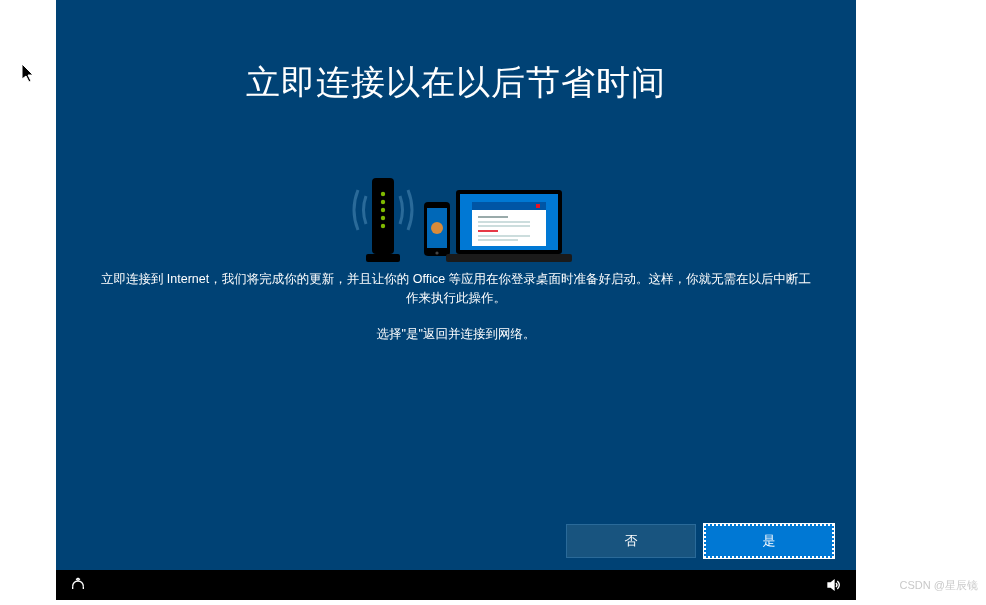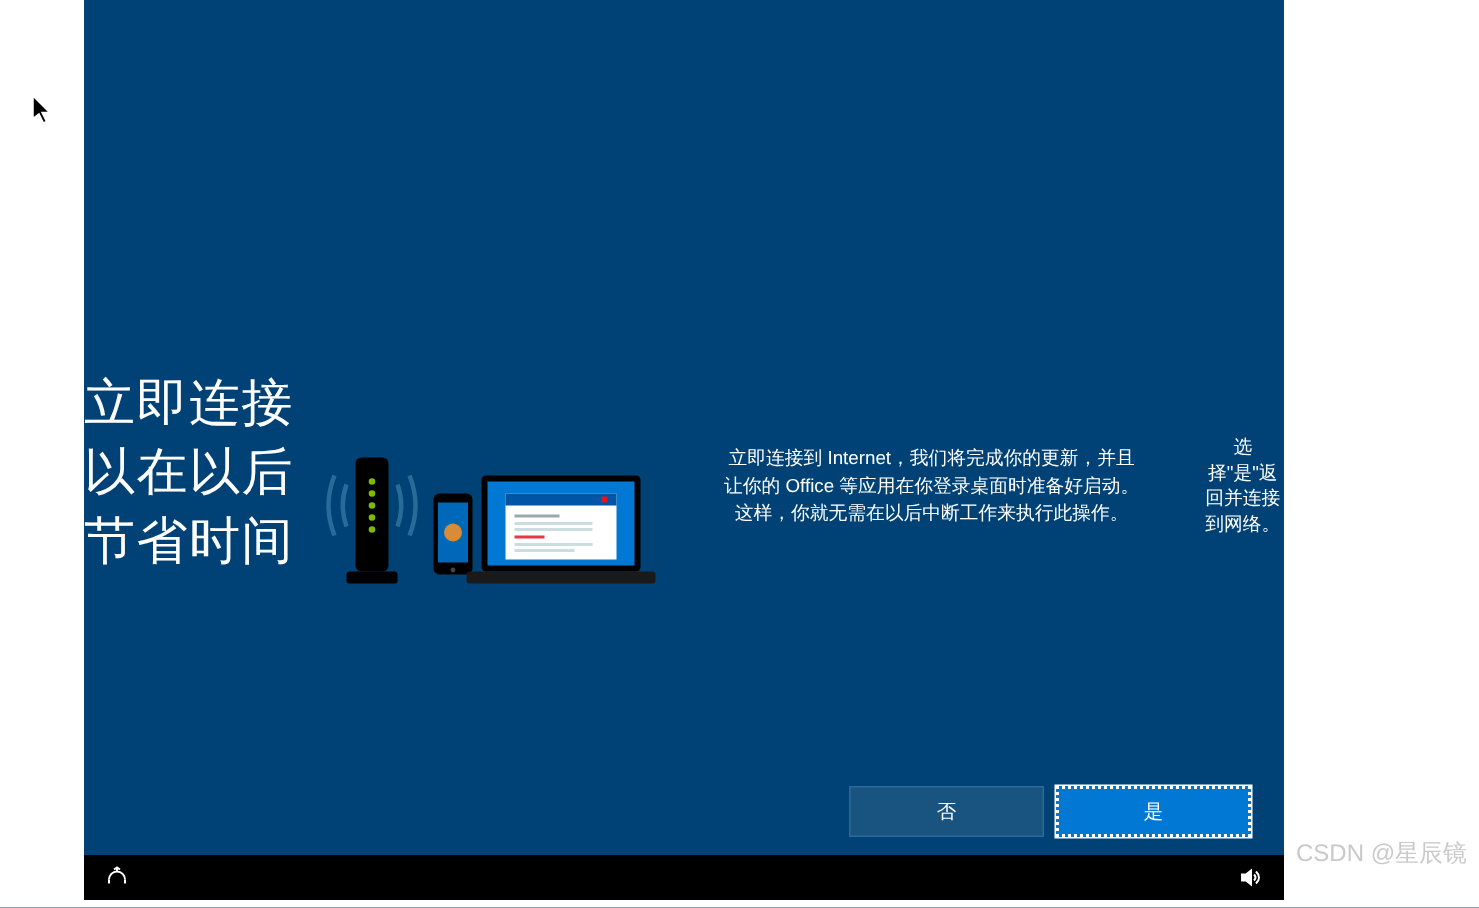--- a/index.html
+++ b/index.html
@@ -45,38 +45,37 @@
       color: #dddddd;
       padding: 0 54px 10px 54px;
       border-bottom: 2px solid #ffffff;
       height: 44px;
       display: flex;
       align-items: center;
     }
     .content {
       flex: 1;
       display: flex;
-      flex-direction: row;
+      flex-direction: column;
       align-items: center;
       padding-top: 60px;
     }
     .heading {
       font-size: 34px;
       font-weight: 300;
       color: #ffffff;
       letter-spacing: 1px;
     }
     .illustration {
       margin-top: 54px;
       width: 240px;
       height: 110px;
       position: relative;
     }
     .desc1 {
-      margin-top: 18px;
       font-size: 12.5px;
       color: #ffffff;
       text-align: center;
       padding: 0 40px;
       line-height: 1.5;
     }
     .desc2 {
       margin-top: 18px;
       font-size: 12.5px;
       color: #ffffff;
@@ -126,22 +125,22 @@
     }
     .cursor {
       position: absolute;
       left: 22px;
       top: 64px;
       pointer-events: none;
     }
     .watermark {
       position: absolute;
       right: 8px;
-      bottom: 25px;
-      font-size: 16px;
+      bottom: 12px;
+      font-size: 11px;
       color: #c9c9c9;
       font-family: sans-serif;
     }
   </style>
 </head>
 <body>
 
 <div class="oobe-window">
 
 

